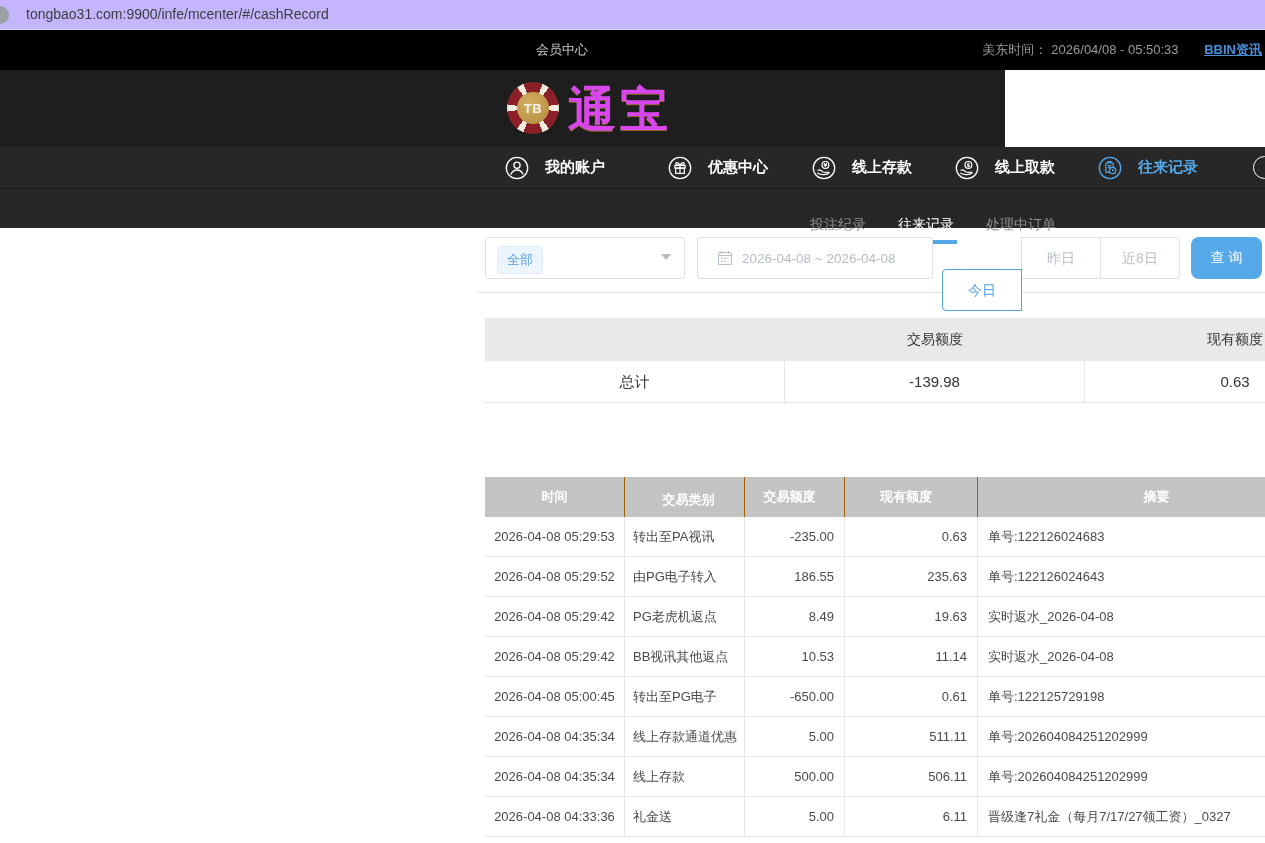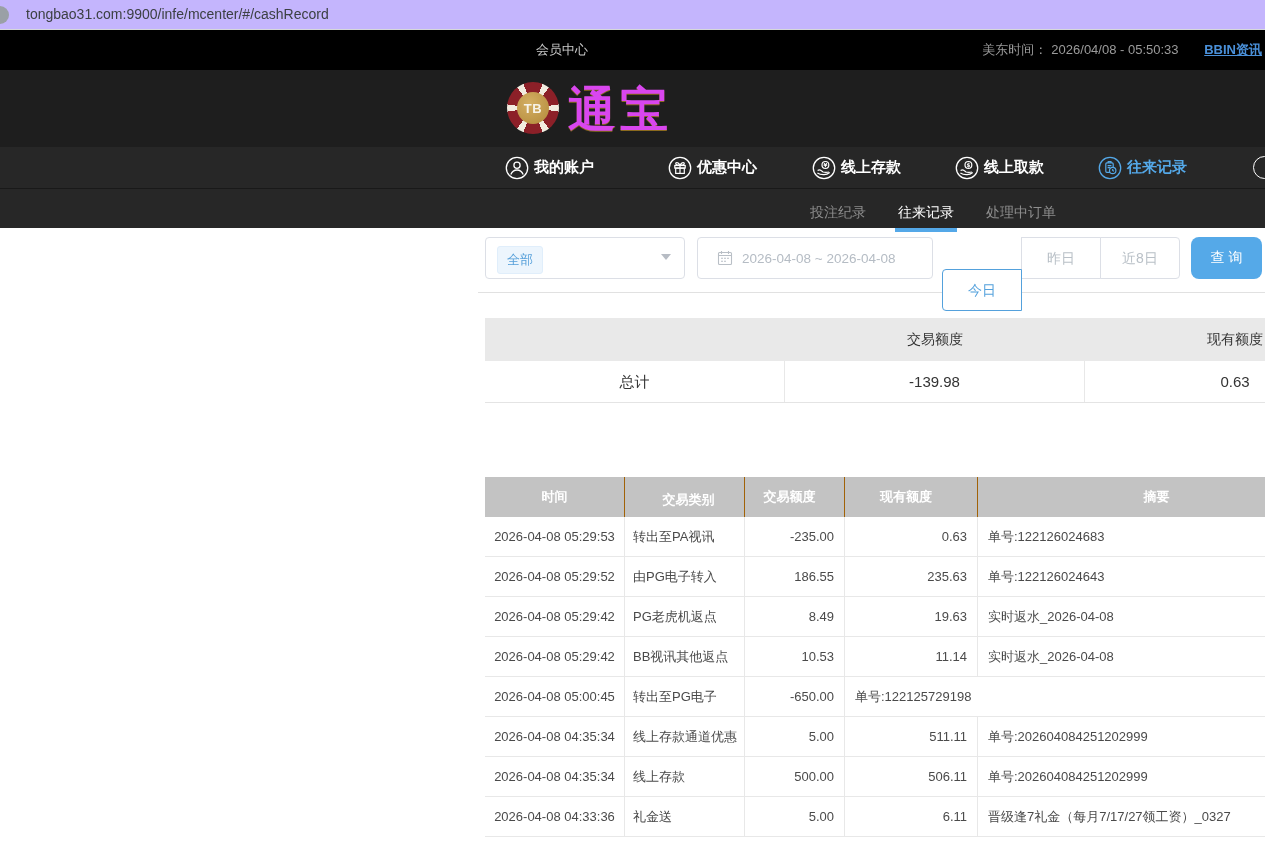--- a/index.html
+++ b/index.html
@@ -14,42 +14,42 @@
 
   
   .topbar { position:absolute; top:30px; left:0; width:1265px; height:40px; background:#000; }
   .topbar .member { position:absolute; left:508px; top:0; line-height:40px; font-size:13px; color:#c9c9c9; cursor:pointer;margin-left:28px; }
   .topbar .right { position:absolute; right:3px; top:0; line-height:40px; font-size:13px; }
   .topbar .time { color:#9b9b9b; margin-right:22px; }
   .topbar .time .tlabel { margin-right:4px; }
   .topbar .news { color:#4a90d9; font-weight:bold; text-decoration:underline; cursor:pointer; }
 
   
-  .logobar { position:absolute; top:70px; left:0; width:1265px; height:77px; background:#1e1e1e; }
+  .logobar { position:absolute; top:70px; left:0; width:1005px; height:77px; background:#1e1e1e; }
   .chip { position:absolute; left:507px; top:12px; width:52px; height:52px; border-radius:50%;
           background:conic-gradient(#8c2028 0 22deg,#f2ece0 22deg 38deg,#8c2028 38deg 82deg,#f2ece0 82deg 98deg,
           #8c2028 98deg 142deg,#f2ece0 142deg 158deg,#8c2028 158deg 202deg,#f2ece0 202deg 218deg,
           #8c2028 218deg 262deg,#f2ece0 262deg 278deg,#8c2028 278deg 322deg,#f2ece0 322deg 338deg,#8c2028 338deg 360deg); }
   .chip .inner { position:absolute; inset:10px; border-radius:50%; background:radial-gradient(circle at 40% 35%, #d4af63, #b2893a);
                  display:flex; align-items:center; justify-content:center; color:#f7f3e8; font-size:13px; font-weight:bold; letter-spacing:.5px; }
   .brand { position:absolute; left:568px; top:0; height:77px; line-height:79px; font-family:"Liberation Serif", serif;
            font-size:48px; font-weight:bold; letter-spacing:4px; color:#d946ef; text-shadow:0 1px 0 #8a6a1e; }
   .scribble { position:absolute; left:1052px; top:78px; }
 
   
   .navbar { position:absolute; top:147px; left:0; width:1265px; height:41px; background:#272727; }
-  .nav-item { position:absolute; top:0; height:41px; display:flex; align-items:center; gap:5px;
+  .nav-item { position:absolute; top:0; height:41px; display:flex; align-items:center; gap:16px;
               color:#fff; font-size:15px; font-weight:bold; cursor:pointer; }
   .nav-item svg { display:block; }
   .nav-item.active { color:#54a8e8; }
   .nav-partial { position:absolute; top:9px; left:1253px; width:23px; height:23px; border:1.4px solid #fff; border-radius:50%; }
 
   
   .subnav { position:absolute; top:188px; left:0; width:1265px; height:40px; background:#272727; box-shadow:inset 0 1px 0 #191919; }
-  .subnav-item { position:absolute; top:4px; height:40px; line-height:40px; font-size:14px; color:#8e8e8e; cursor:pointer; }
+  .subnav-item { position:absolute; top:16px; height:40px; line-height:40px; font-size:14px; color:#8e8e8e; cursor:pointer; }
   .subnav-item.active { color:#fff; }
   .subnav-item.active::after { content:""; position:absolute; left:-3px; right:-3px; bottom:0; height:4px; background:#54a8e8; }
 
   
   .select-box { position:absolute; left:485px; top:237px; width:200px; height:42px; background:#fff;
                 border:1px solid #dcdfe6; border-radius:4px; cursor:pointer; }
   .select-tag { position:absolute; left:11px; top:8px; padding:4px 9px; background:#ecf5fd; color:#57a0da;
                 font-size:13px; border-radius:3px; border:1px solid #e0eefb; }
   .select-arrow { position:absolute; right:13px; top:16px; width:0; height:0;
                   border-left:5px solid transparent; border-right:5px solid transparent; border-top:6px solid #b7bcc4; }
@@ -250,20 +250,21 @@
       <div class="td c0">2026-04-08 05:29:42</div>
       <div class="td c1">BB视讯其他返点</div>
       <div class="td c2">10.53</div>
       <div class="td c3">11.14</div>
       <div class="td c4">实时返水_2026-04-08</div>
     </div>
     <div class="trow">
       <div class="td c0">2026-04-08 05:00:45</div>
       <div class="td c1">转出至PG电子</div>
       <div class="td c2">-650.00</div>
+      <div class="td c3">0.61</div>
       <div class="td c4">单号:122125729198</div>
     </div>
     <div class="trow">
       <div class="td c0">2026-04-08 04:35:34</div>
       <div class="td c1">线上存款通道优惠</div>
       <div class="td c2">5.00</div>
       <div class="td c3">511.11</div>
       <div class="td c4">单号:202604084251202999</div>
     </div>
     <div class="trow">

